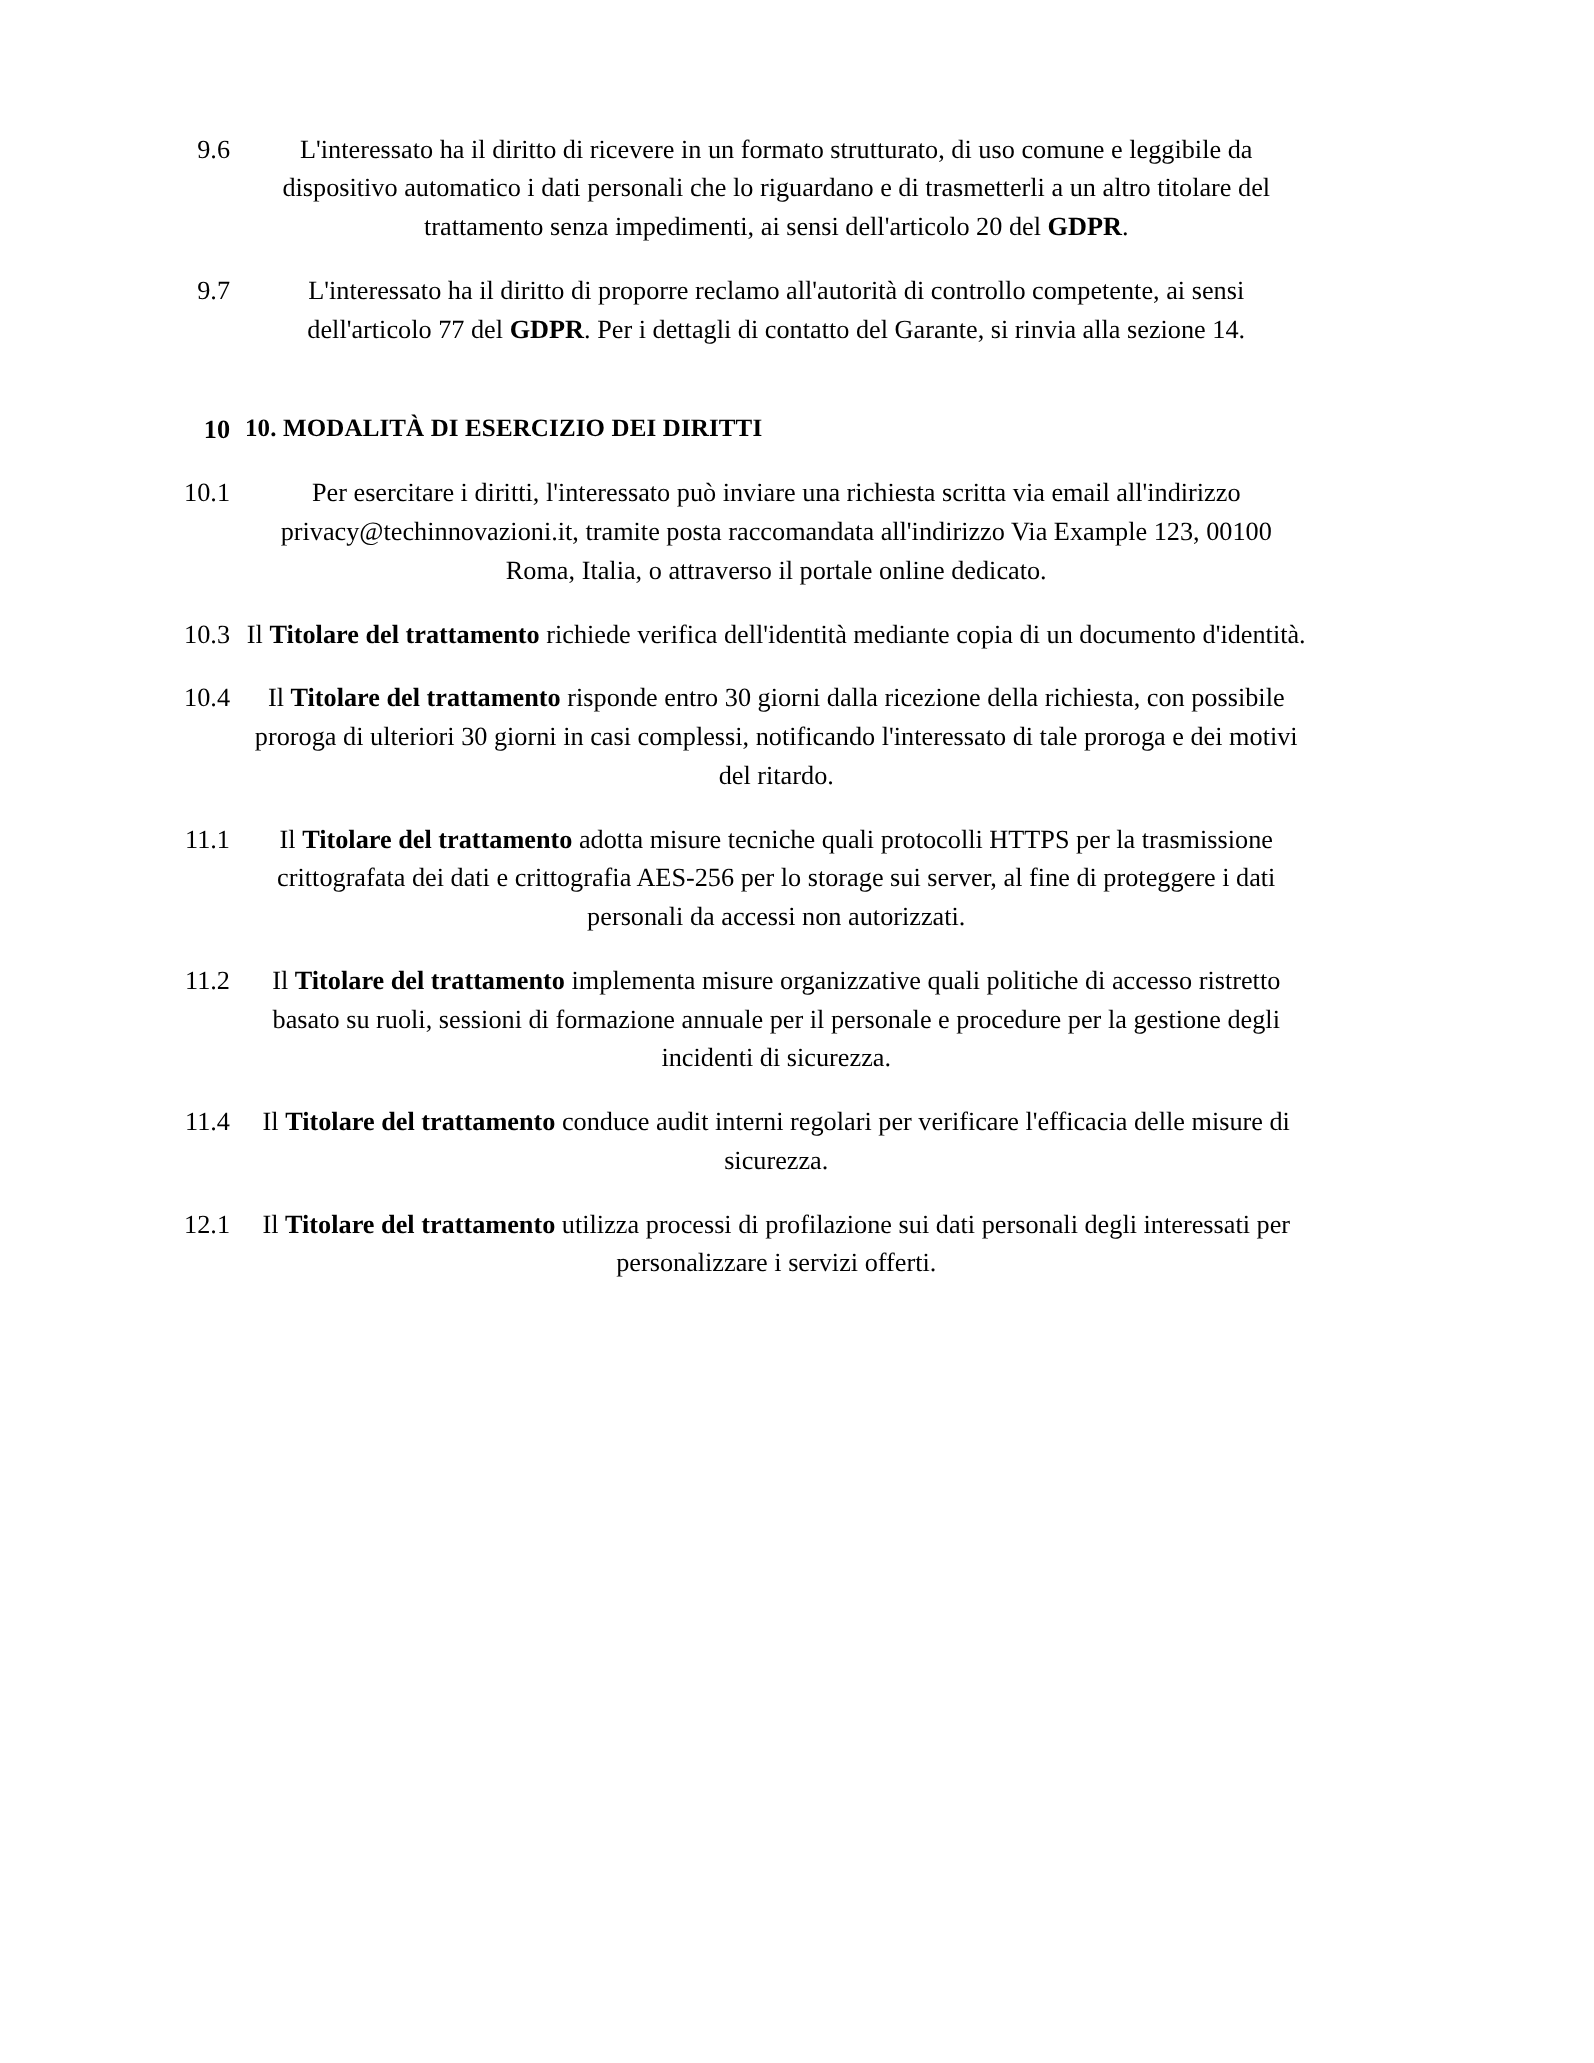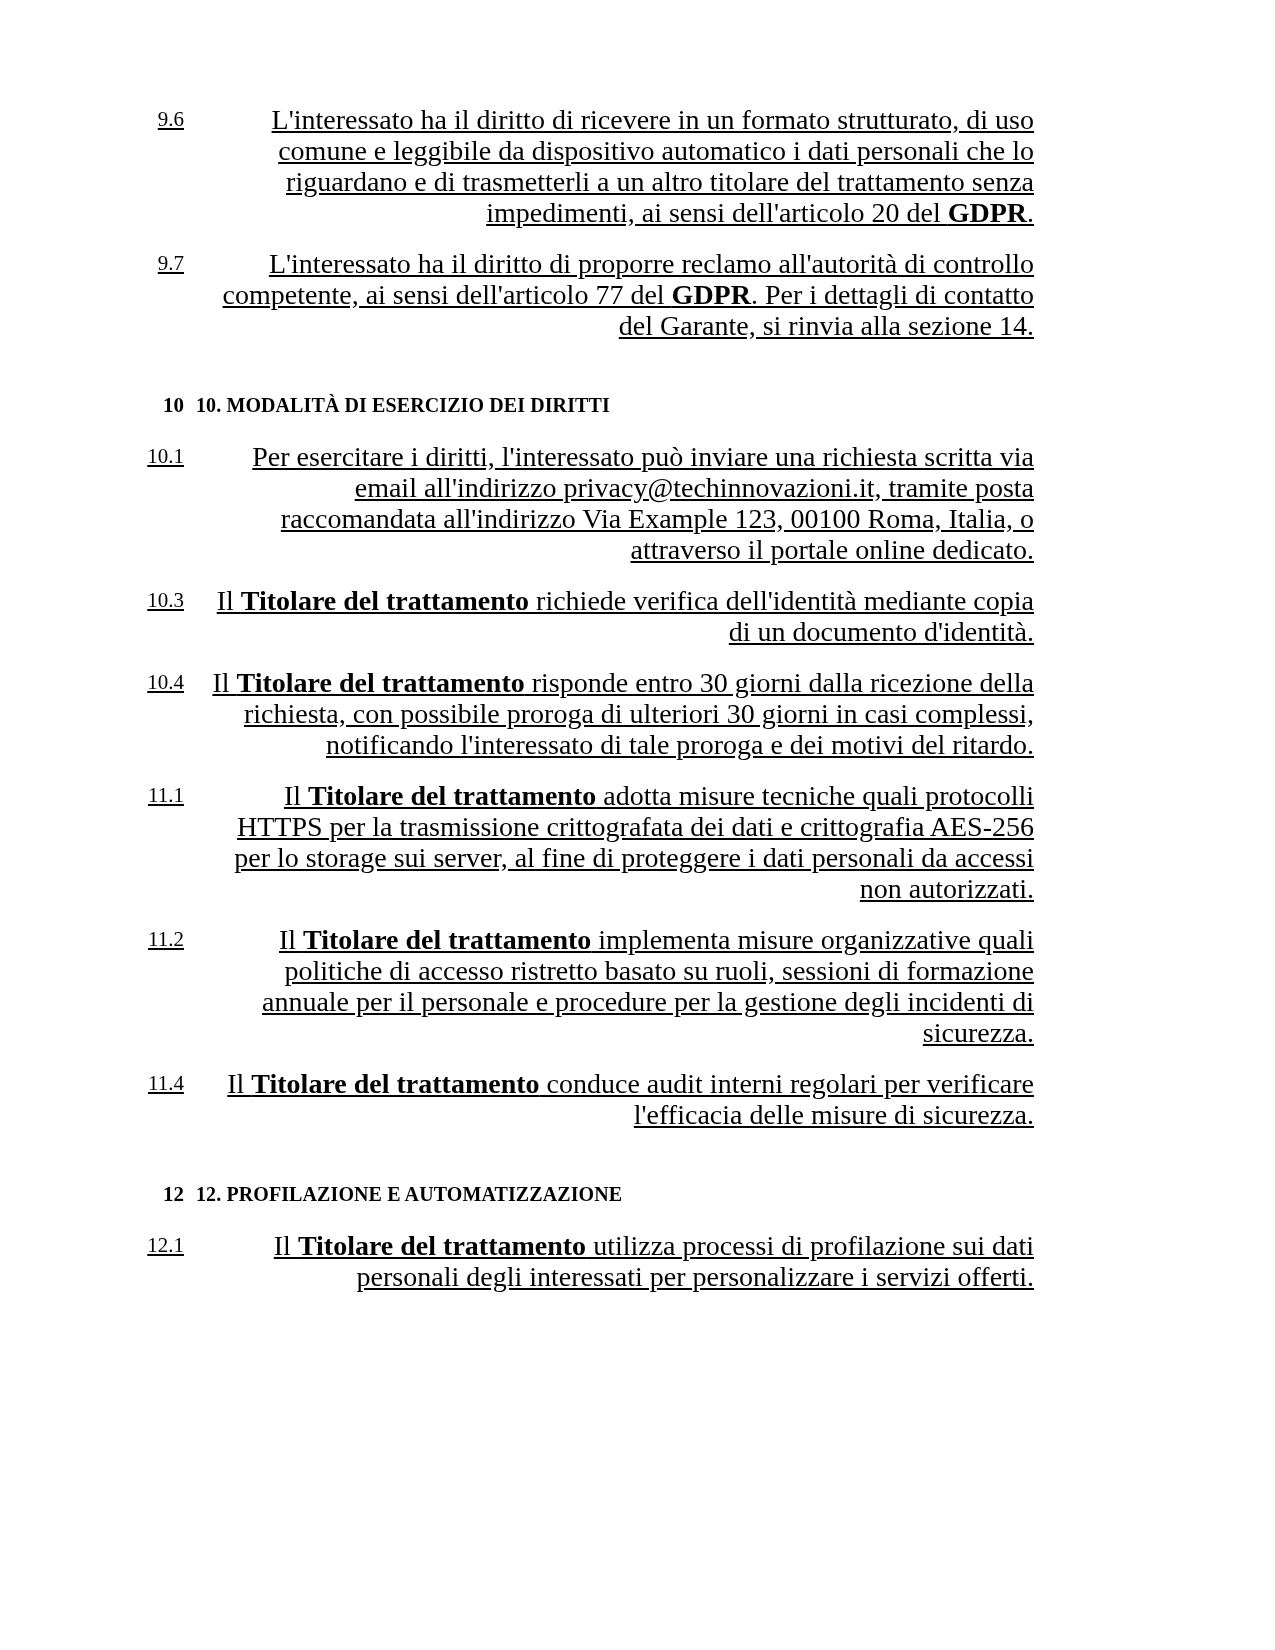--- a/index.html
+++ b/index.html
@@ -25,35 +25,34 @@
     position: absolute;
     left: 133px;
     top: 104px;
     width: 913px;
   }
 
   
   .clause {
     display: grid;
     grid-template-columns: 51px 12px 1fr;
-    margin: 0 12px 20px 0;
-    text-decoration: underline;
+    margin: 0 0 20px 0;
   }
   .clause-num {
     text-align: right;
     font-size: 21px;
     line-height: 31px;
     white-space: nowrap;
     letter-spacing: 0;
   }
   .clause-body {
     grid-column: 3;
-    font-size: 28px;
+    font-size: 21px;
     line-height: 31px;
-    text-align: right;
+    text-align: center;
     hyphens: none;
   }
   .clause-body b {
     font-weight: bold;
   }
 
   
   .section-heading {
     display: grid;
     grid-template-columns: 51px 12px 1fr;
@@ -121,24 +120,19 @@
       <div class="clause">
         <div class="clause-num">11.2</div>
         <div></div>
         <div class="clause-body"><span>Il </span><b>Titolare del trattamento</b><span> implementa misure organizzative quali politiche di accesso ristretto basato su ruoli, sessioni di formazione annuale per il personale e procedure per la gestione degli incidenti di sicurezza.</span></div>
       </div>
       <div class="clause">
         <div class="clause-num">11.4</div>
         <div></div>
         <div class="clause-body"><span>Il </span><b>Titolare del trattamento</b><span> conduce audit interni regolari per verificare l'efficacia delle misure di sicurezza.</span></div>
       </div>
-      <div class="section-heading gap-before-heading">
-        <div class="clause-num">12</div>
-        <div></div>
-        <div class="heading-text">12. PROFILAZIONE E AUTOMATIZZAZIONE</div>
-      </div>
       <div class="clause gap-after-heading">
         <div class="clause-num">12.1</div>
         <div></div>
         <div class="clause-body"><span>Il </span><b>Titolare del trattamento</b><span> utilizza processi di profilazione sui dati personali degli interessati per personalizzare i servizi offerti.</span></div>
       </div>
     </div>
 </div>
 
 </body></html>

